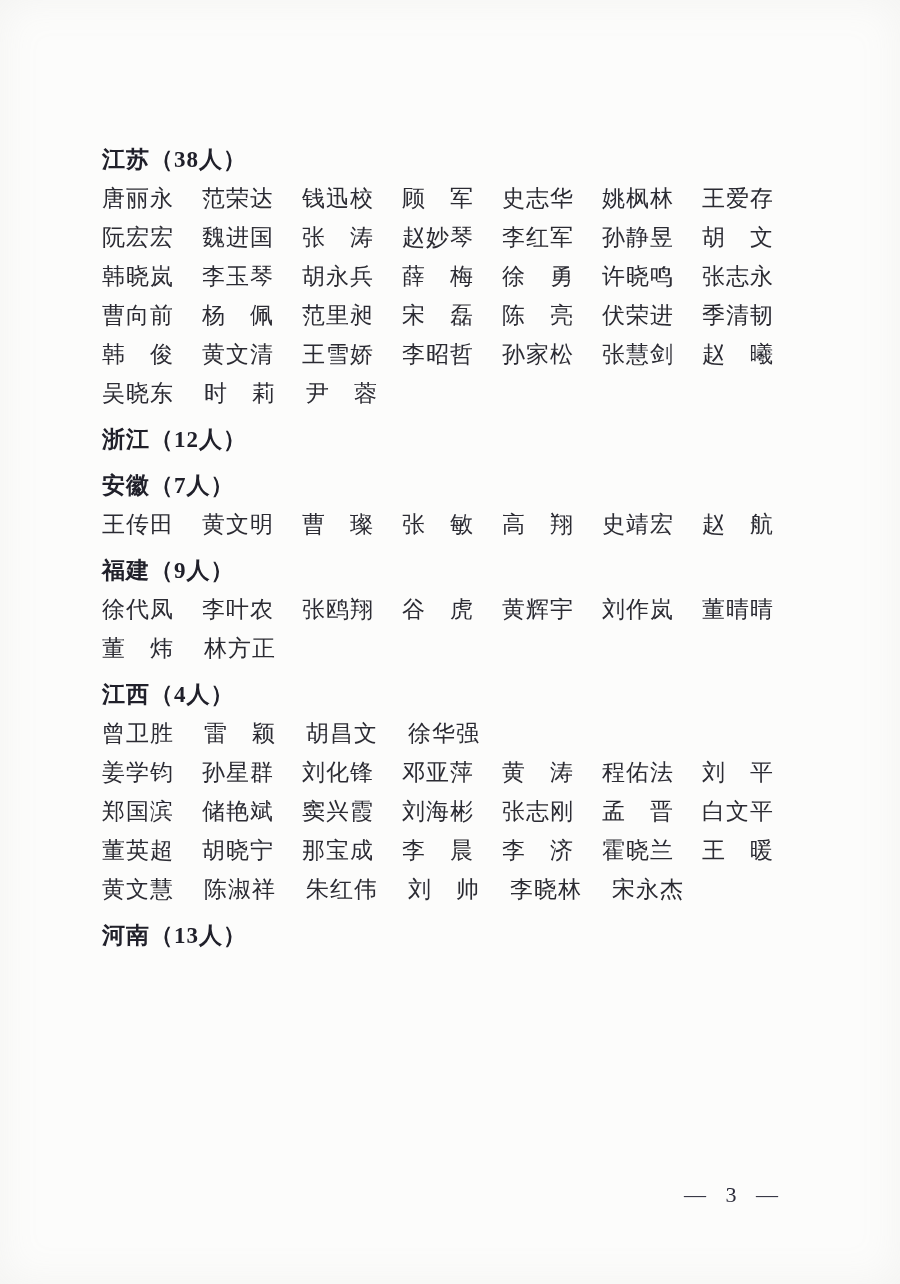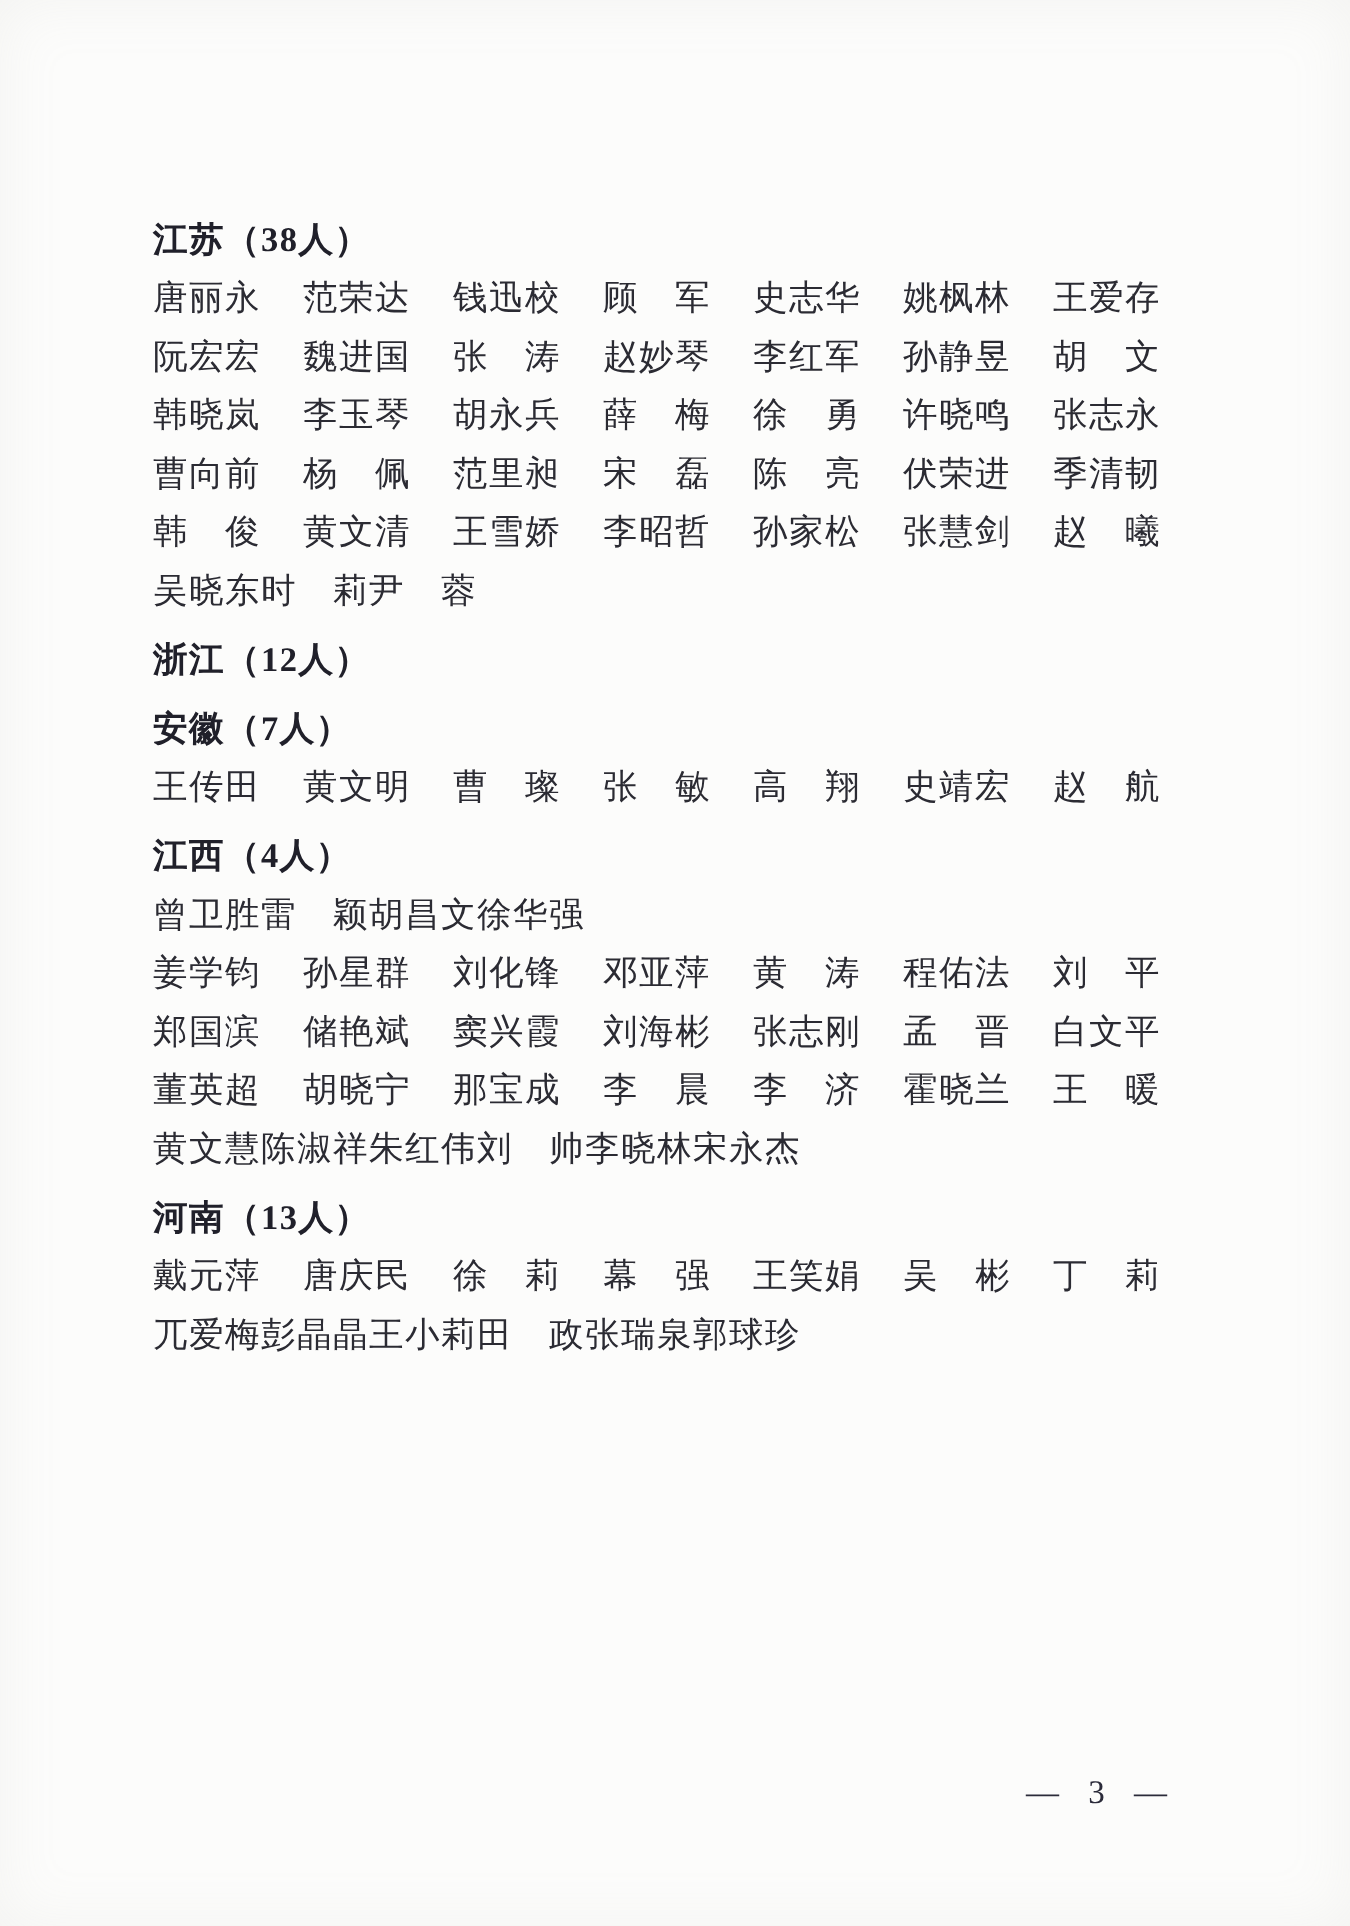--- a/index.html
+++ b/index.html
@@ -39,20 +39,21 @@
     align-items: center;
     height: 39px;
     font-size: 23px;
     line-height: 39px;
   }
   .name-row.full {
     justify-content: space-between;
   }
   .name-row.partial {
     justify-content: flex-start;
+    gap: 30px;
   }
   .name {
     white-space: pre;
     letter-spacing: 1px;
   }
   .footer {
     position: absolute;
     right: 122px;
     top: 1182px;
     font-size: 22px;
@@ -135,20 +136,38 @@
             <span class="name">黄文明</span>
             <span class="name">曹　璨</span>
             <span class="name">张　敏</span>
             <span class="name">高　翔</span>
             <span class="name">史靖宏</span>
             <span class="name">赵　航</span>
           </div>
         </div>
   </section>
 
+  <section class="section">
+    <div class="section-heading">福建（9人）</div>
+    <div class="section-rows">
+          <div class="name-row full">
+            <span class="name">徐代凤</span>
+            <span class="name">李叶农</span>
+            <span class="name">张鸥翔</span>
+            <span class="name">谷　虎</span>
+            <span class="name">黄辉宇</span>
+            <span class="name">刘作岚</span>
+            <span class="name">董晴晴</span>
+          </div>
+          <div class="name-row partial">
+            <span class="name">董　炜</span>
+            <span class="name">林方正</span>
+          </div>
+        </div>
+  </section>
 
   <section class="section">
     <div class="section-heading">江西（4人）</div>
     <div class="section-rows">
           <div class="name-row partial">
             <span class="name">曾卫胜</span>
             <span class="name">雷　颖</span>
             <span class="name">胡昌文</span>
             <span class="name">徐华强</span>
           </div>
@@ -190,35 +209,16 @@
             <span class="name">朱红伟</span>
             <span class="name">刘　帅</span>
             <span class="name">李晓林</span>
             <span class="name">宋永杰</span>
           </div>
         </div>
   </section>
 
   <section class="section">
     <div class="section-heading">河南（13人）</div>
-    <div class="section-rows">
-          <div class="name-row full">
-            <span class="name">戴元萍</span>
-            <span class="name">唐庆民</span>
-            <span class="name">徐　莉</span>
-            <span class="name">幕　强</span>
-            <span class="name">王笑娟</span>
-            <span class="name">吴　彬</span>
-            <span class="name">丁　莉</span>
-          </div>
-          <div class="name-row partial">
-            <span class="name">兀爱梅</span>
-            <span class="name">彭晶晶</span>
-            <span class="name">王小莉</span>
-            <span class="name">田　政</span>
-            <span class="name">张瑞泉</span>
-            <span class="name">郭球珍</span>
-          </div>
-        </div>
   </section>
 </div>
   <div class="footer">— 3 —</div>
 </div>
 
 </body></html>

